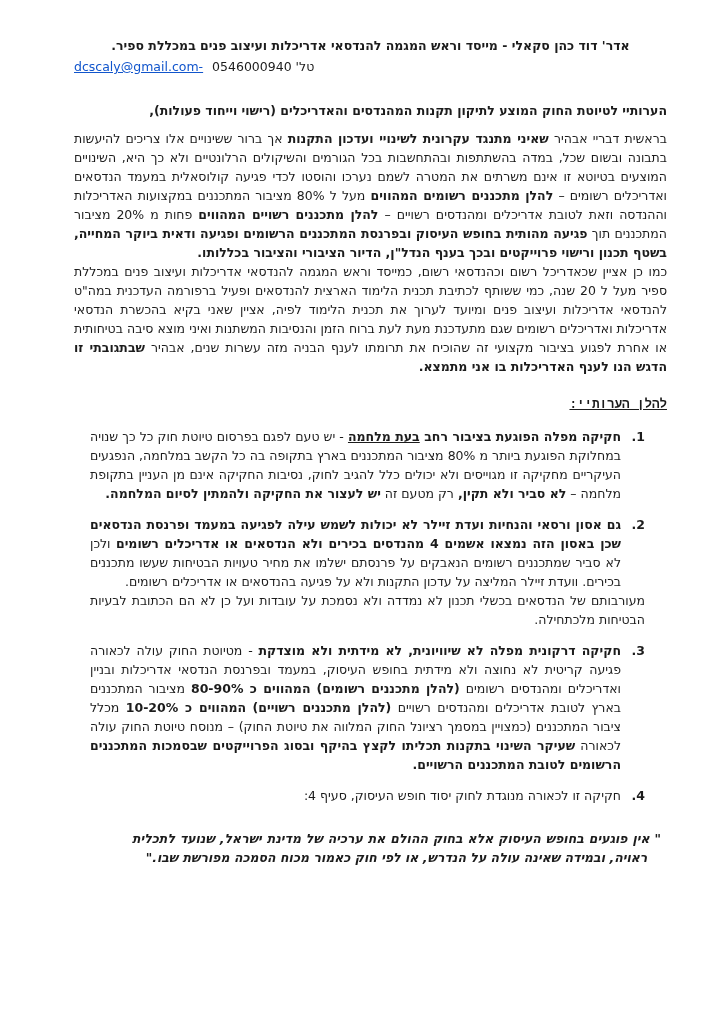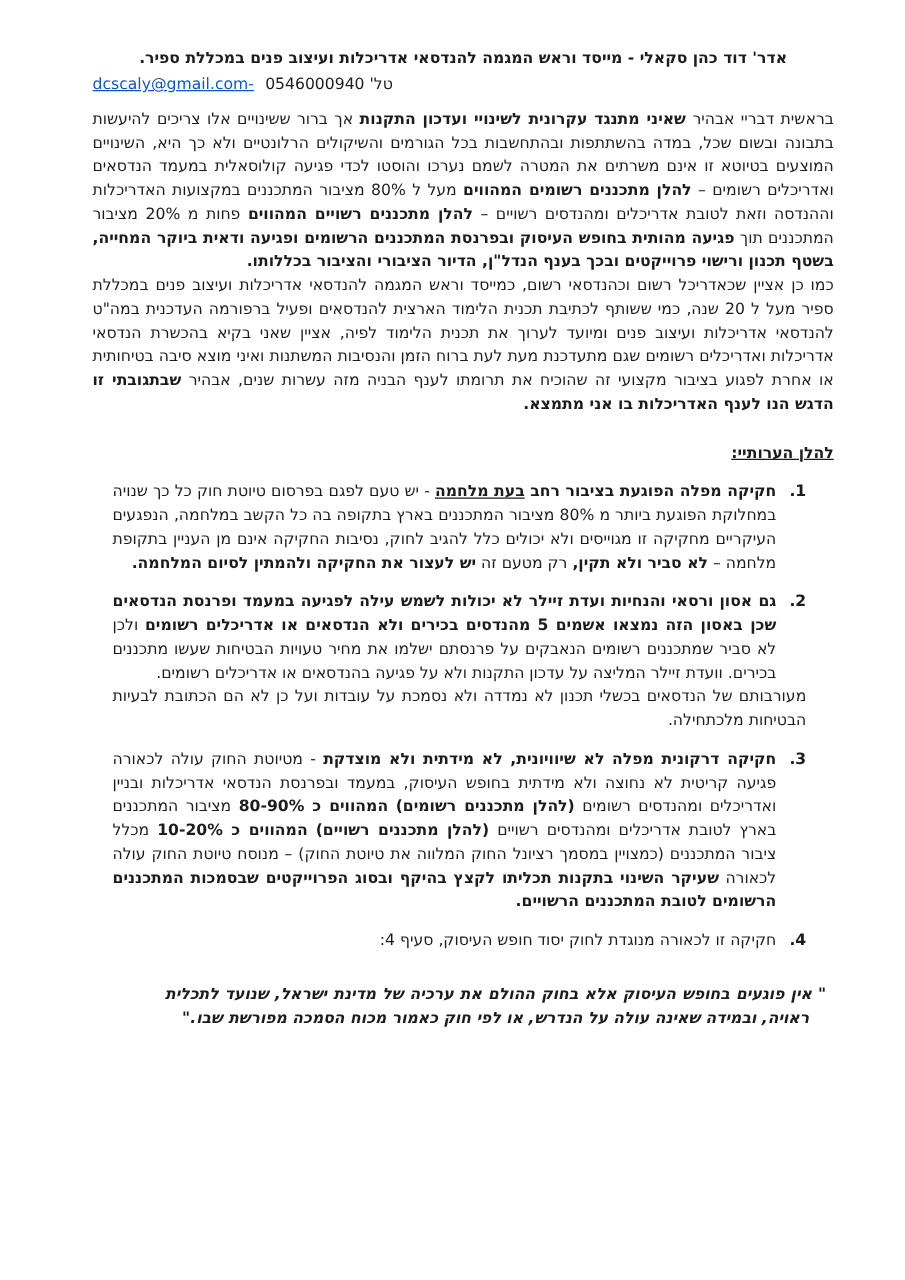--- a/index.html
+++ b/index.html
@@ -18,60 +18,61 @@
   p{margin:0;text-align:justify;}
   .b{font-weight:bold;}
   .u{text-decoration:underline;}
   .i{font-style:italic;}
   .header-title{text-align:center;font-weight:bold;}
   .contact{text-align:left;margin-top:2px;}
   .email{color:#1155cc;text-decoration:underline;margin-right:5px;cursor:pointer;}
   .intro{margin-top:25px;font-weight:bold;text-align:right;}
   .para-1{margin-top:9px;}
   .para-2{}
-  .sec-head{margin-top:20px;font-weight:bold;text-decoration:underline;text-align:right;}
+  .sec-head{margin-top:20px;font-weight:bold;text-decoration:underline;text-align:right;font-family:Liberation Mono, monospace;}
   .olist{margin-top:8px;}
   .item{display:flex;padding-right:22px;margin-top:12px;}
   .item .num{flex:none;width:24px;font-weight:bold;}
   .item .itxt{flex:1;padding-left:16px;}
   .note{margin-right:-24px;}
   .quote{margin-top:24px;padding:0 6px 0 58px;font-weight:bold;font-style:italic;text-align:justify;text-align-last:center;}
 </style>
 </head>
 <body>
 
 <div class="page">
 
   <div class="header-title"><span class="b">אדר' דוד כהן סקאלי</span><span class="b"> - מייסד וראש המגמה להנדסאי אדריכלות ועיצוב פנים במכללת ספיר.</span></div>
 
   <div class="contact">
     <span>טל' 0546000940</span>
     <a class="email" dir="ltr" href="#">dcscaly@gmail.com-</a>
   </div>
 
+  <p class="intro"><span class="b">הערותיי לטיוטת החוק המוצע לתיקון תקנות המהנדסים והאדריכלים (רישוי וייחוד פעולות),</span></p>
 
   <p class="para-1"><span>בראשית דבריי אבהיר </span><span class="b">שאיני מתנגד עקרונית לשינויי ועדכון התקנות</span><span> אך ברור ששינויים אלו צריכים להיעשות בתבונה ובשום שכל, במדה בהשתתפות ובהתחשבות בכל הגורמים והשיקולים הרלונטיים ולא כך היא, השינויים המוצעים בטיוטא זו אינם משרתים את המטרה לשמם נערכו והוסטו לכדי פגיעה קולוסאלית במעמד הנדסאים ואדריכלים רשומים – </span><span class="b">להלן מתכננים רשומים המהווים</span><span> מעל ל 80% מציבור המתכננים במקצועות האדריכלות וההנדסה וזאת לטובת אדריכלים ומהנדסים רשויים – </span><span class="b">להלן מתכננים רשויים המהווים</span><span> פחות מ 20% מציבור המתכננים תוך </span><span class="b">פגיעה מהותית בחופש העיסוק ובפרנסת המתכננים הרשומים ופגיעה ודאית ביוקר המחייה, בשטף תכנון ורישוי פרוייקטים ובכך בענף הנדל"ן, הדיור הציבורי והציבור בכללותו.</span></p>
 
   <p class="para-2"><span>כמו כן אציין שכאדריכל רשום וכהנדסאי רשום, כמייסד וראש המגמה להנדסאי אדריכלות ועיצוב פנים במכללת ספיר מעל ל 20 שנה, כמי ששותף לכתיבת תכנית הלימוד הארצית להנדסאים ופעיל ברפורמה העדכנית במה"ט להנדסאי אדריכלות ועיצוב פנים ומיועד לערוך את תכנית הלימוד לפיה, אציין שאני בקיא בהכשרת הנדסאי אדריכלות ואדריכלים רשומים שגם מתעדכנת מעת לעת ברוח הזמן והנסיבות המשתנות ואיני מוצא סיבה בטיחותית או אחרת לפגוע בציבור מקצועי זה שהוכיח את תרומתו לענף הבניה מזה עשרות שנים, אבהיר </span><span class="b">שבתגובתי זו הדגש הנו לענף האדריכלות בו אני מתמצא.</span></p>
 
   <p class="sec-head">להלן הערותיי:</p>
 
   <div class="olist">
 
     <div class="item">
       <span class="num">1.</span>
       <div class="itxt">
         <p><span class="b">חקיקה מפלה הפוגעת בציבור רחב </span><span class="b u">בעת מלחמה</span><span> - יש טעם לפגם בפרסום טיוטת חוק כל כך שנויה במחלוקת הפוגעת ביותר מ 80% מציבור המתכננים בארץ בתקופה בה כל הקשב במלחמה, הנפגעים העיקריים מחקיקה זו מגוייסים ולא יכולים כלל להגיב לחוק, נסיבות החקיקה אינם מן העניין בתקופת מלחמה – </span><span class="b">לא סביר ולא תקין,</span><span> רק מטעם זה </span><span class="b">יש לעצור את החקיקה ולהמתין לסיום המלחמה.</span></p>
       </div>
     </div>
 
     <div class="item">
       <span class="num">2.</span>
       <div class="itxt">
-        <p><span class="b">גם אסון ורסאי והנחיות ועדת זיילר לא יכולות לשמש עילה לפגיעה במעמד ופרנסת הנדסאים שכן באסון הזה נמצאו אשמים 5 מהנדסים בכירים ולא הנדסאים או אדריכלים רשומים</span><span> ולכן לא סביר שמתכננים רשומים הנאבקים על פרנסתם ישלמו את מחיר טעויות הבטיחות שעשו מתכננים בכירים. וועדת זיילר המליצה על עדכון התקנות ולא על פגיעה בהנדסאים או אדריכלים רשומים.</span></p>
+        <p><span class="b">גם אסון ורסאי והנחיות ועדת זיילר לא יכולות לשמש עילה לפגיעה במעמד ופרנסת הנדסאים שכן באסון הזה נמצאו אשמים 4 מהנדסים בכירים ולא הנדסאים או אדריכלים רשומים</span><span> ולכן לא סביר שמתכננים רשומים הנאבקים על פרנסתם ישלמו את מחיר טעויות הבטיחות שעשו מתכננים בכירים. וועדת זיילר המליצה על עדכון התקנות ולא על פגיעה בהנדסאים או אדריכלים רשומים.</span></p>
         <p class="note"><span>מעורבותם של הנדסאים בכשלי תכנון לא נמדדה ולא נסמכת על עובדות ועל כן לא הם הכתובת לבעיות הבטיחות מלכתחילה.</span></p>
       </div>
     </div>
 
     <div class="item">
       <span class="num">3.</span>
       <div class="itxt">
         <p><span class="b">חקיקה דרקונית מפלה לא שיוויונית, לא מידתית ולא מוצדקת</span><span> - מטיוטת החוק עולה לכאורה פגיעה קריטית לא נחוצה ולא מידתית בחופש העיסוק, במעמד ובפרנסת הנדסאי אדריכלות ובניין ואדריכלים ומהנדסים רשומים </span><span class="b">(להלן מתכננים רשומים)</span><span> </span><span class="b">המהווים כ 80-90%</span><span> מציבור המתכננים בארץ לטובת אדריכלים ומהנדסים רשויים </span><span class="b">(להלן מתכננים רשויים)</span><span> </span><span class="b">המהווים כ 10-20%</span><span> מכלל ציבור המתכננים (כמצויין במסמך רציונל החוק המלווה את טיוטת החוק) – מנוסח טיוטת החוק עולה לכאורה </span><span class="b">שעיקר השינוי בתקנות תכליתו לקצץ בהיקף ובסוג הפרוייקטים שבסמכות המתכננים הרשומים לטובת המתכננים הרשויים.</span></p>
       </div>
     </div>

